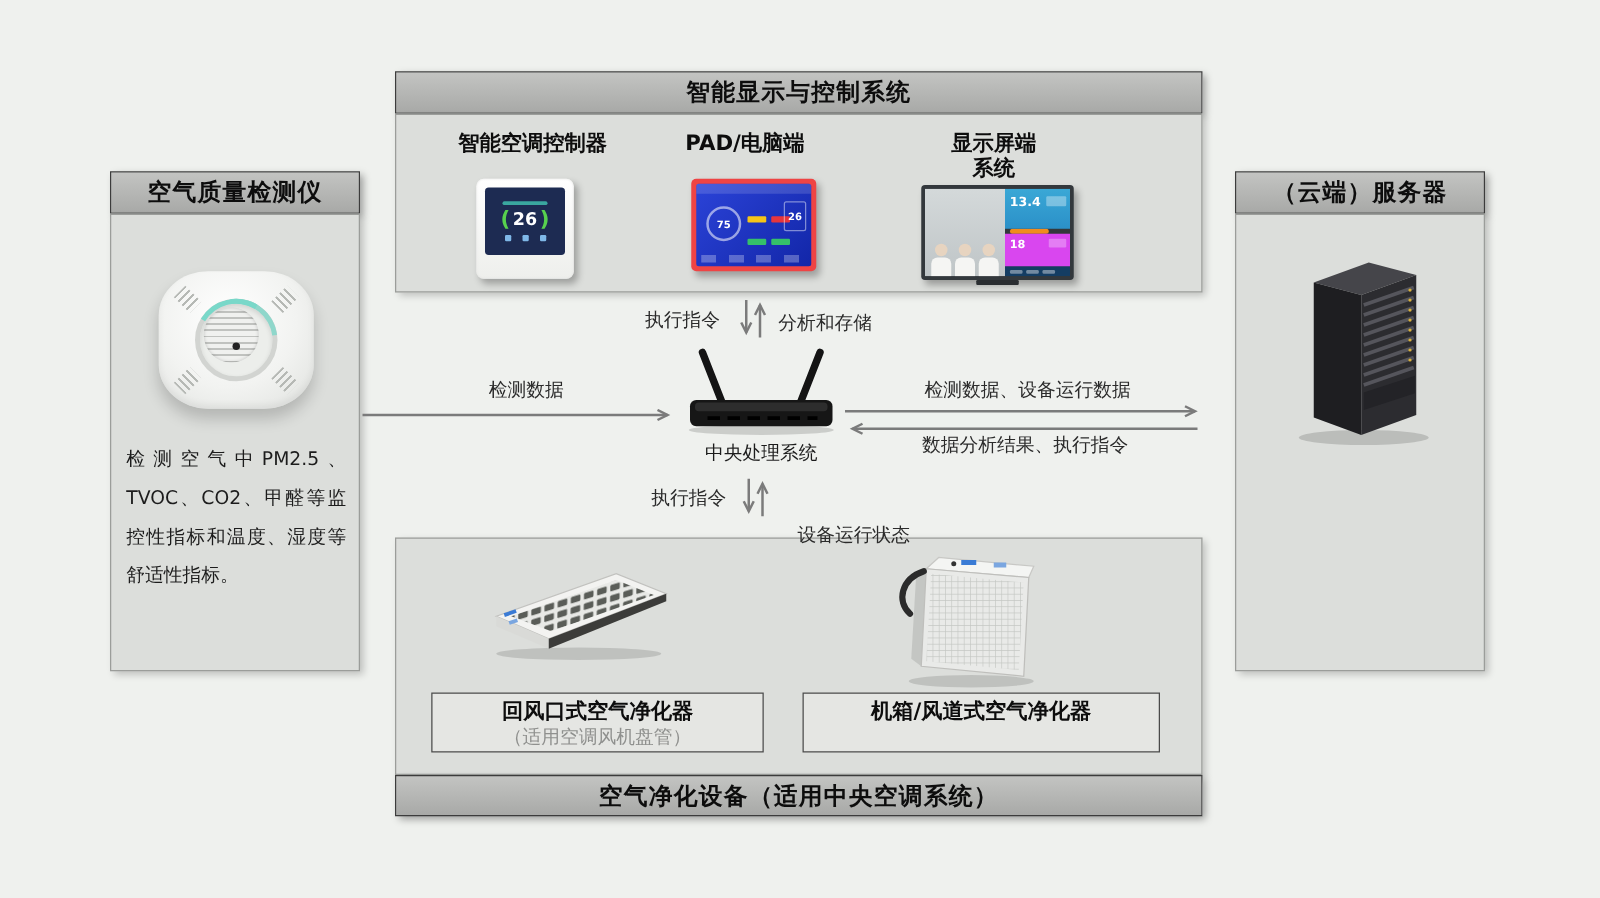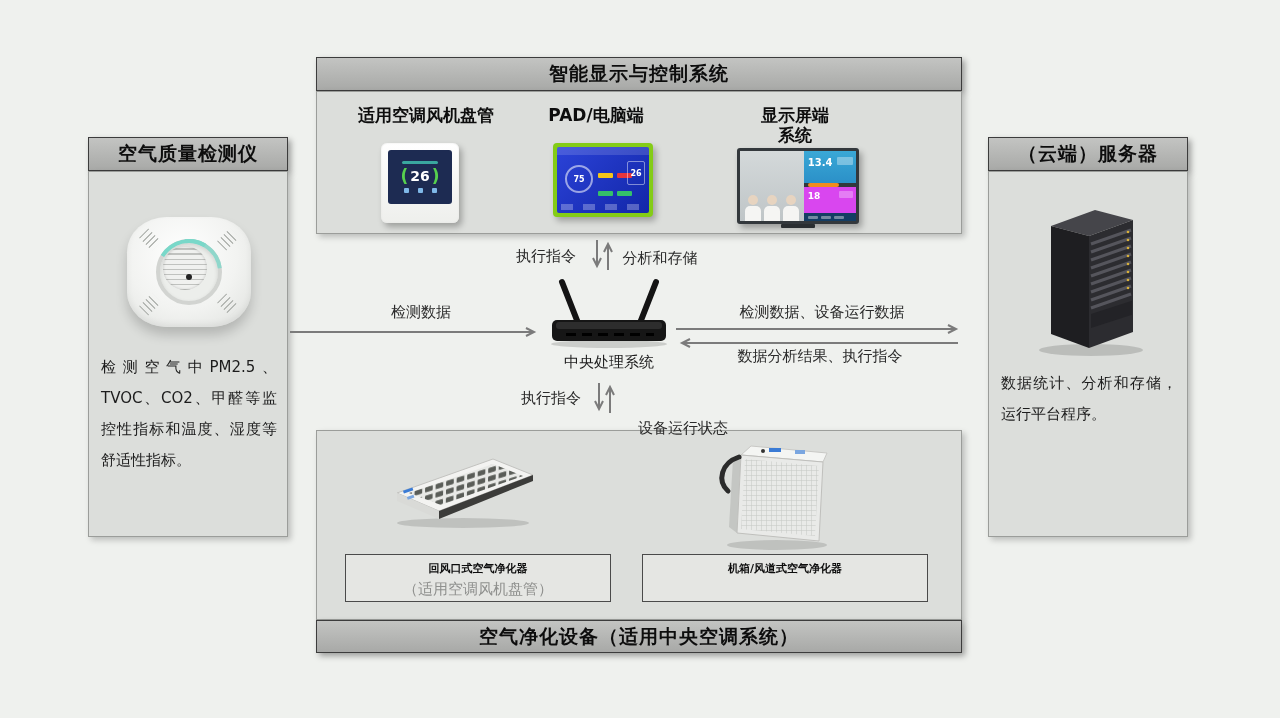--- a/index.html
+++ b/index.html
@@ -12,21 +12,21 @@
   
   .panel{position:absolute;background:#dcdedb;border:1px solid #9b9d9a;
     box-shadow:3px 3px 6px rgba(0,0,0,.22);box-sizing:border-box;}
   .dev-label{position:absolute;font-weight:bold;font-size:17px;text-align:center;color:#0d0d0d;line-height:20px;}
   .desc{position:absolute;font-size:15px;line-height:31px;color:#1c1c1c;text-align:justify;}
   .arrow-label{position:absolute;font-size:15px;color:#2b2b2b;text-align:center;}
   .overlay{position:absolute;left:0;top:0;pointer-events:none;}
   
   .tag-box{position:absolute;border:1px solid #4a4a4a;background:#e5e6e3;text-align:center;
     padding-top:3px;box-sizing:border-box;}
-  .tag-name{font-size:11px;font-weight:bold;color:#0d0d0d;line-height:22px;}
+  .tag-name{font-size:17px;font-weight:bold;color:#0d0d0d;line-height:22px;}
   .tag-note{font-size:15px;color:#8f908e;line-height:19px;}
   
   .detector{position:absolute;width:124px;height:110px;border-radius:32%;
     background:radial-gradient(circle at 45% 35%,#ffffff 0%,#f2f3f1 55%,#dfe1de 100%);
     box-shadow:0 8px 12px rgba(0,0,0,.18), inset 0 -3px 6px rgba(0,0,0,.06);}
   .detector .ring{position:absolute;left:50%;top:50%;width:58px;height:58px;margin:-33px 0 0 -33px;
     border:4px solid #d2d4d1;border-radius:50%;background:#eceeeb;box-shadow:inset 0 2px 4px rgba(0,0,0,.12);}
   .detector .arc{position:absolute;left:50%;top:50%;width:58px;height:58px;margin:-33px 0 0 -33px;
     border:4px solid transparent;border-top-color:#79d8c9;border-radius:50%;}
   .detector .arc.a2{transform:rotate(38deg);opacity:.75;}
@@ -43,21 +43,21 @@
     border-radius:6px;box-shadow:3px 4px 6px rgba(0,0,0,.28), inset 0 0 2px #e2e2e0;}
   .thermo .scr{position:absolute;left:7px;right:7px;top:7px;height:54px;background:#1d2b52;border-radius:3px;
     display:flex;flex-direction:column;align-items:center;justify-content:center;}
   .thermo .tbar{width:36px;height:3px;background:#3aa79f;border-radius:2px;margin-bottom:4px;}
   .thermo .trow{display:flex;align-items:center;color:#fff;}
   .thermo .paren{color:#57d14e;font-size:17px;font-weight:bold;line-height:14px;}
   .thermo .tval{font-size:14px;font-weight:bold;margin:0 2px;}
   .thermo .ticons{display:flex;gap:9px;margin-top:4px;}
   .thermo .ticons i{width:5px;height:5px;background:#7fb8e8;border-radius:1px;display:block;}
   
-  .pad{position:absolute;width:100px;height:74px;background:#84cc16;border-radius:4px;
+  .pad{position:absolute;width:100px;height:74px;background:#ef4444;border-radius:4px;
     box-shadow:3px 4px 6px rgba(0,0,0,.28);padding:4px;box-sizing:border-box;}
   .pad .scr{position:relative;width:100%;height:100%;background:linear-gradient(135deg,#2b43d8,#1226a8);
     border-radius:2px;overflow:hidden;color:#fff;}
   .pad .ptop{position:absolute;left:0;top:0;right:0;height:8px;background:rgba(255,255,255,.14);}
   .pad .gauge{position:absolute;left:8px;top:18px;width:24px;height:24px;border:2px solid rgba(255,255,255,.55);
     border-radius:50%;display:flex;align-items:center;justify-content:center;font-size:8px;font-weight:bold;}
   .pad .pill{position:absolute;width:15px;height:5px;border-radius:1px;}
   .pad .p1{left:41px;top:26px;background:#f5c518;}
   .pad .p2{left:60px;top:26px;background:#e6363d;}
   .pad .p3{left:41px;top:44px;background:#35c06a;}
@@ -107,21 +107,21 @@
 </head>
 <body>
 
 <div class="canvas">
 
   <div class="bar" style="left:316px;top:57px;width:646px;height:34px;">
     <span>智能显示与控制系统</span>
   </div>
   <div class="panel" style="left:316px;top:91px;width:646px;height:143px;">
 
-    <div class="dev-label" style="left:24px;top:13px;width:170px;">适用空调风机盘管</div>
+    <div class="dev-label" style="left:24px;top:13px;width:170px;">智能空调控制器</div>
 
     <div class="thermo" style="left:64px;top:51px;">
       <div class="scr">
         <div class="tbar"></div>
         <div class="trow">
           <span class="paren">(</span>
           <span class="tval">26</span>
           <span class="paren">)</span>
         </div>
         <div class="ticons">
@@ -236,21 +236,20 @@
           <circle cx="97" cy="40" r="1.3"></circle>
           <circle cx="97" cy="48" r="1.3"></circle>
         <circle cx="97" cy="56" r="1.3"></circle>
           <circle cx="97" cy="64" r="1.3"></circle>
           <circle cx="97" cy="72" r="1.3"></circle>
         <circle cx="97" cy="80" r="1.3"></circle>
           <circle cx="97" cy="88" r="1.3"></circle>
       </g>
       <rect x="60" y="114" width="41" height="14" fill="#232327" transform="skewY(-18)" transform-origin="60 114"></rect>
     </svg>
-    <div class="desc" style="left:12px;right:10px;top:196px;">数据统计、分析和存储，运行平台程序。</div>
   </div>
 
   <svg class="router" style="left:546px;top:276px;" width="126" height="74">
     <ellipse cx="63" cy="68" rx="58" ry="4" fill="rgba(0,0,0,.15)"></ellipse>
     <path d="M34,52 L16,6" stroke="#141414" stroke-width="6" stroke-linecap="round"></path>
     <path d="M92,52 L110,6" stroke="#141414" stroke-width="6" stroke-linecap="round"></path>
     <rect x="6" y="44" width="114" height="21" rx="5" fill="#161616"></rect>
     <rect x="10" y="46" width="106" height="7" rx="3" fill="#2d2d2d"></rect>
     <g fill="#000">
         <rect x="20" y="57" width="10" height="3"></rect>

